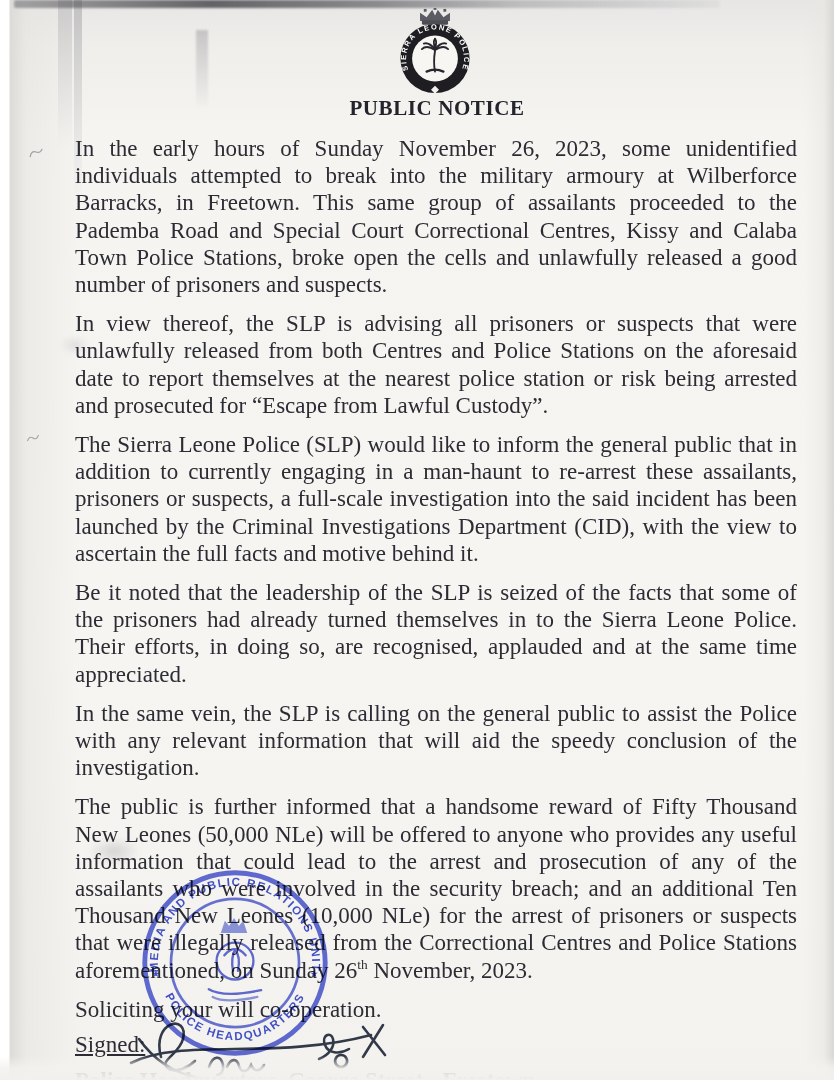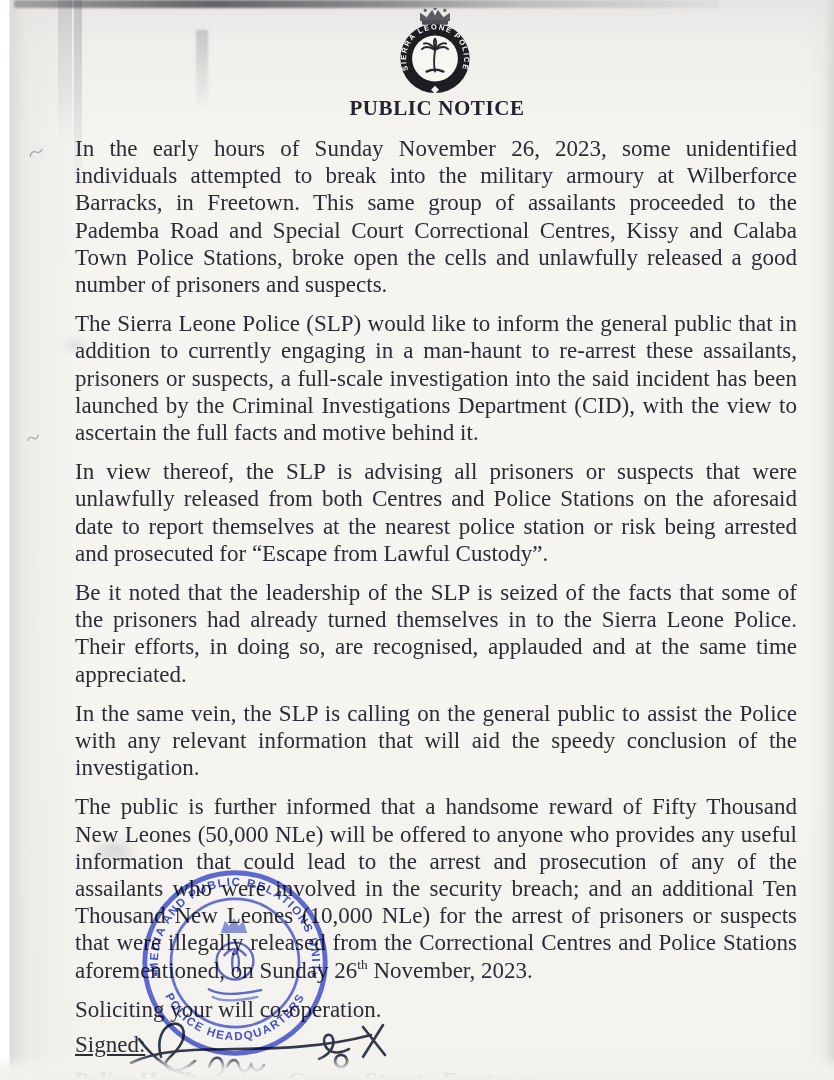--- a/index.html
+++ b/index.html
@@ -100,22 +100,22 @@
           <path d="M0 -3 C 2 -9 1 -12 0 -13"></path>
           <path d="M-9 22 Q 0 18 9 22" stroke-width="2.5"></path>
         </g>
       </svg>
     </div>
     <h1 class="page-title">PUBLIC NOTICE</h1>
   </div>
 
   <div class="body-text">
     <p><span>In the early hours of Sunday November 26, 2023, some unidentified individuals attempted to break into the military armoury at Wilberforce Barracks, in Freetown. This same group of assailants proceeded to the Pademba Road and Special Court Correctional Centres, Kissy and Calaba Town Police Stations, broke open the cells and unlawfully released a good number of prisoners and suspects.</span></p>
+    <p><span>In view thereof, the SLP is advising all prisoners or suspects that were unlawfully released from both Centres and Police Stations on the aforesaid date to report themselves at the nearest police station or risk being arrested and prosecuted for “Escape from Lawful Custody”.</span></p>
     <p><span>The Sierra Leone Police (SLP) would like to inform the general public that in addition to currently engaging in a man-haunt to re-arrest these assailants, prisoners or suspects, a full-scale investigation into the said incident has been launched by the Criminal Investigations Department (CID), with the view to ascertain the full facts and motive behind it.</span></p>
-    <p><span>In view thereof, the SLP is advising all prisoners or suspects that were unlawfully released from both Centres and Police Stations on the aforesaid date to report themselves at the nearest police station or risk being arrested and prosecuted for “Escape from Lawful Custody”.</span></p>
     <p><span>Be it noted that the leadership of the SLP is seized of the facts that some of the prisoners had already turned themselves in to the Sierra Leone Police. Their efforts, in doing so, are recognised, applauded and at the same time appreciated.</span></p>
     <p><span>In the same vein, the SLP is calling on the general public to assist the Police with any relevant information that will aid the speedy conclusion of the investigation.</span></p>
     <p><span>The public is further informed that a handsome reward of Fifty Thousand New Leones (50,000 NLe) will be offered to anyone who provides any useful information that could lead to the arrest and prosecution of any of the assailants who were involved in the security breach; and an additional Ten Thousand New Leones (10,000 NLe) for the arrest of prisoners or suspects that were illegally released from the Correctional Centres and Police Stations aforementioned, on Sunday 26</span><sup>th</sup><span> November, 2023.</span></p>
 
     <p class="soliciting">Soliciting your will co-operation.</p>
 
     <div class="signed-row">
       <span class="signed-label">Signed:</span>
       <svg class="signature-svg" width="300" height="84" viewBox="0 0 300 84">
         <g stroke="#222a3a" stroke-width="2.6" fill="none" stroke-linecap="round" opacity=".92">

